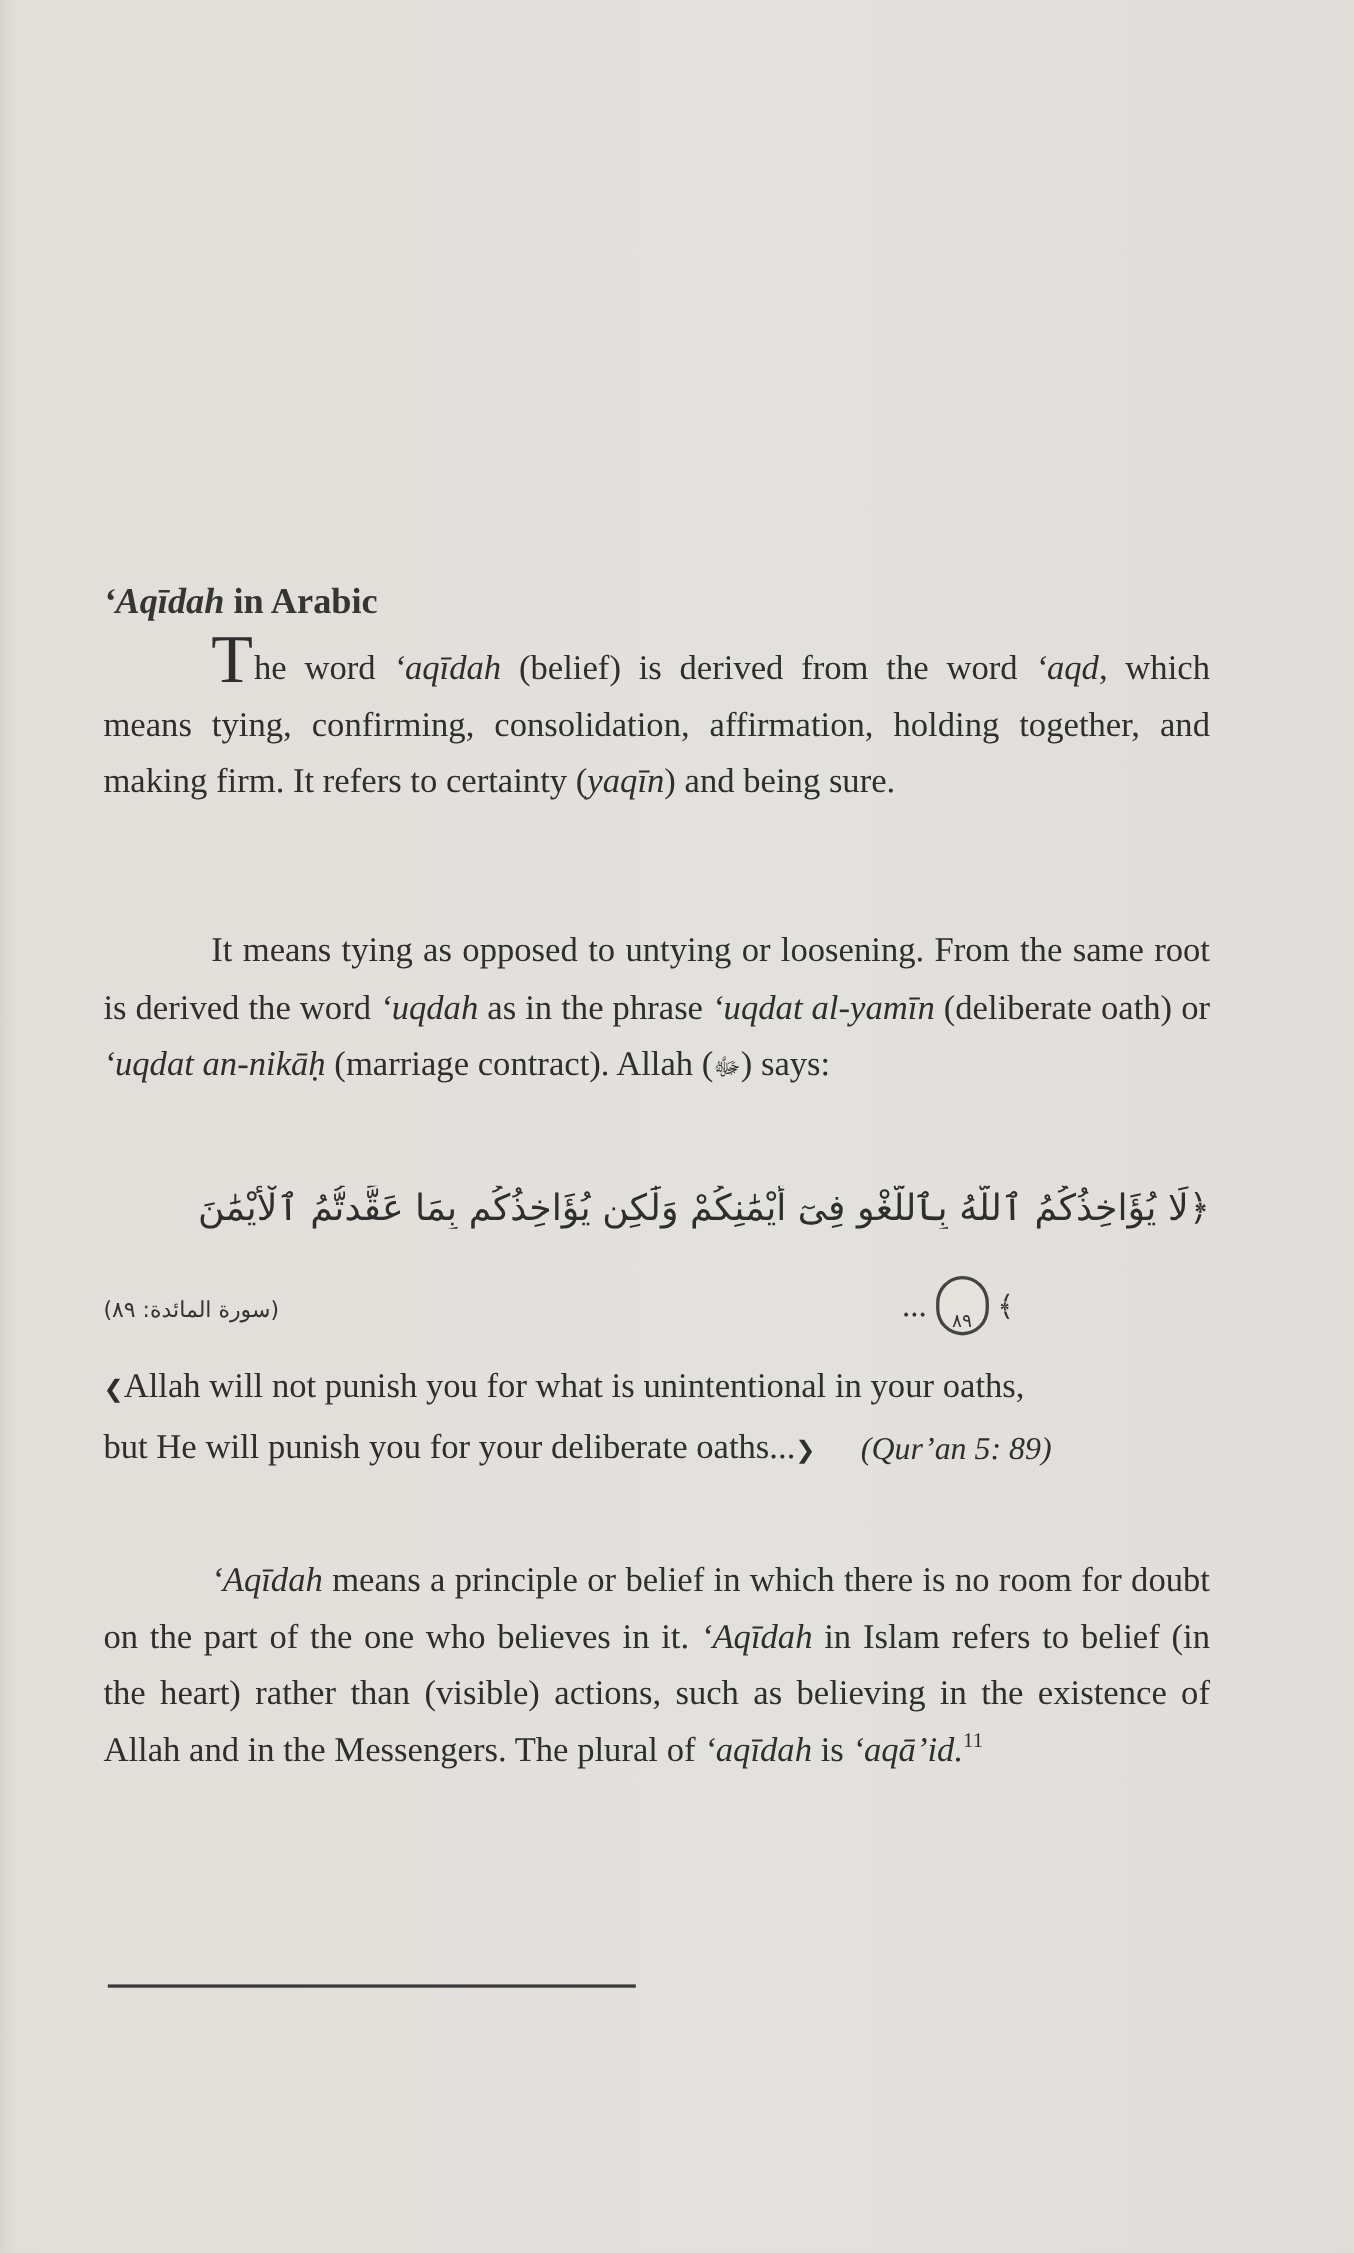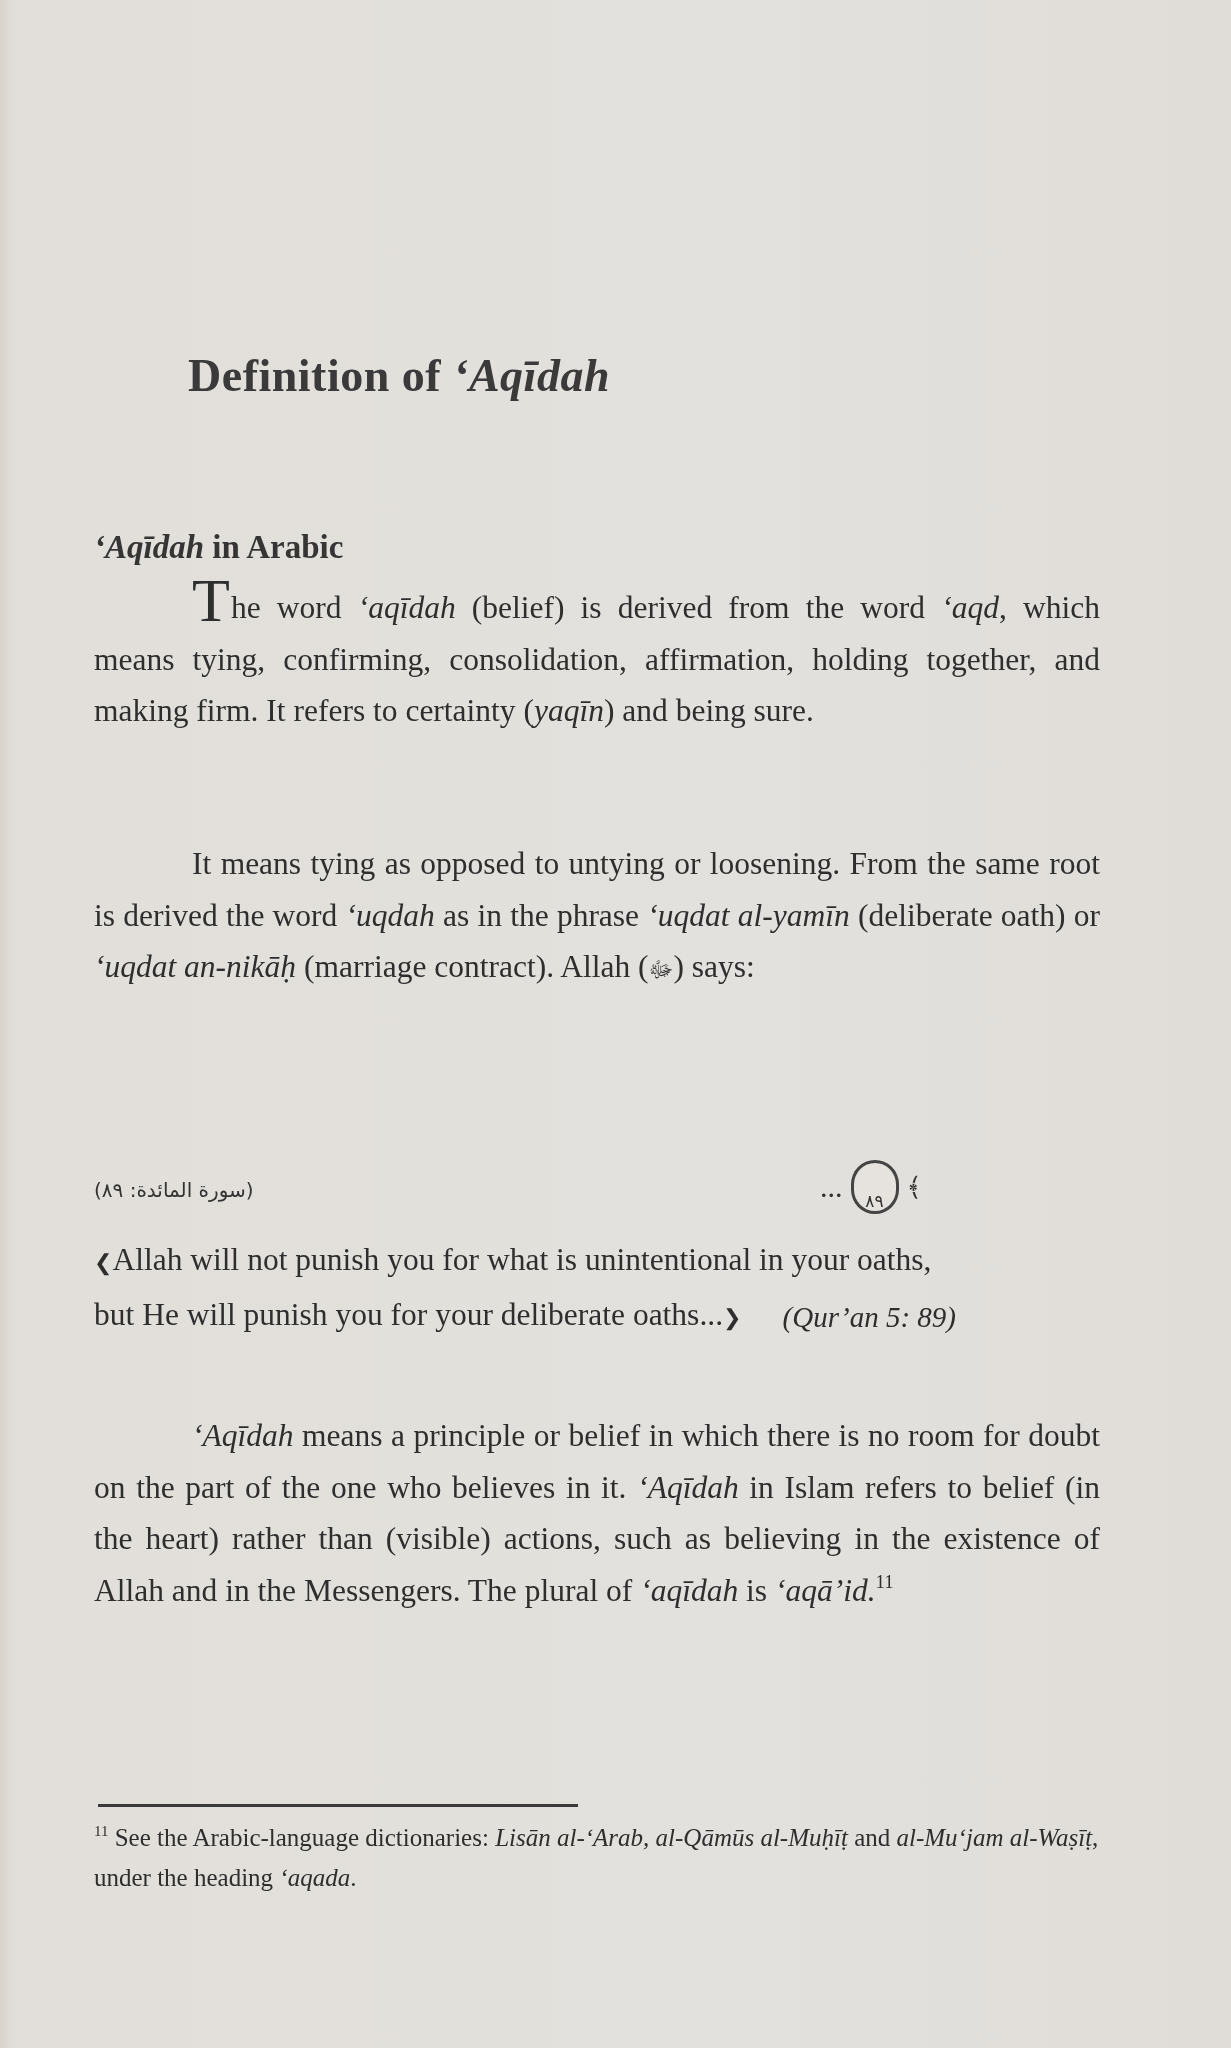--- a/index.html
+++ b/index.html
@@ -126,47 +126,44 @@
       color: #2e2e2e;
     }
     .footnote i { font-style: italic; }
     sup { font-size: 0.6em; vertical-align: 0.7em; line-height: 0; }
   </style>
 </head>
 <body>
 
 <div class="page">
 
-  <h1 class="title">
-    <span>Definition of </span><span class="it">‘Aqīdah</span>
-  </h1>
 
   <h2 class="subhead">
     <span class="it">‘Aqīdah</span><span> in Arabic</span>
   </h2>
 
   <p class="body-text p1" style="margin:0; text-indent:98px;font-family:Liberation Serif, serif;"><span class="dropcap">T</span><span>he word </span><i>‘aqīdah</i><span> (belief) is derived from the word </span><i>‘aqd</i><span>, which means tying, confirming, consolidation, affirmation, holding together, and making firm. It refers to certainty (</span><i>yaqīn</i><span>) and being sure.</span></p>
 
   <p class="body-text p2 indent" style="margin:0;"><span>It means tying as opposed to untying or loosening. From the same root is derived the word </span><i>‘uqdah</i><span> as in the phrase </span><i>‘uqdat al-yamīn</i><span> (deliberate oath) or </span><i>‘uqdat an-nikāḥ</i><span> (marriage contract). Allah (</span><span style="font-family:'DejaVu Sans',sans-serif;font-size:22px;">ﷻ</span><span>) says:</span></p>
 
+  <div class="ayah">﴿لَا يُؤَاخِذُكُمُ ٱللَّهُ بِٱللَّغْوِ فِىٓ أَيْمَٰنِكُمْ وَلَٰكِن يُؤَاخِذُكُم بِمَا عَقَّدتُّمُ ٱلْأَيْمَٰنَ</div>
 
   <div class="ayah-end">
     <span>...</span>
     <span class="ayah-marker">
         <span>٨٩</span>
       </span>
     <span class="bracket-open">﴾</span>
   </div>
 
   <div class="surah-ref">(سورة المائدة: ٨٩)</div>
 
   <div class="translation">
     <span style="font-size:22px;">❮</span><span>Allah will not punish you for what is unintentional in your oaths, but He will punish you for your deliberate oaths...</span><span style="font-size:22px;">❯</span>
     <span class="ref">(Qur’an 5: 89)</span>
   </div>
 
   <p class="body-text p3 indent" style="margin:0;"><i>‘Aqīdah</i><span> means a principle or belief in which there is no room for doubt on the part of the one who believes in it. </span><i>‘Aqīdah</i><span> in Islam refers to belief (in the heart) rather than (visible) actions, such as believing in the existence of Allah and in the Messengers. The plural of </span><i>‘aqīdah</i><span> is </span><i>‘aqā’id.</i><sup>11</sup></p>
 
   <div class="footnote-rule"></div>
 
-  <p class="footnote" style="margin:0;"><sup>11</sup><span> See the Arabic-language dictionaries: </span><i>Lisān al-‘Arab, al-Qāmūs al-Muḥīṭ</i><span> and </span><i>al-Mu‘jam al-Waṣīṭ</i><span>, under the heading </span><i>‘aqada</i><span>.</span></p>
 
 </div>
 
 </body></html>

